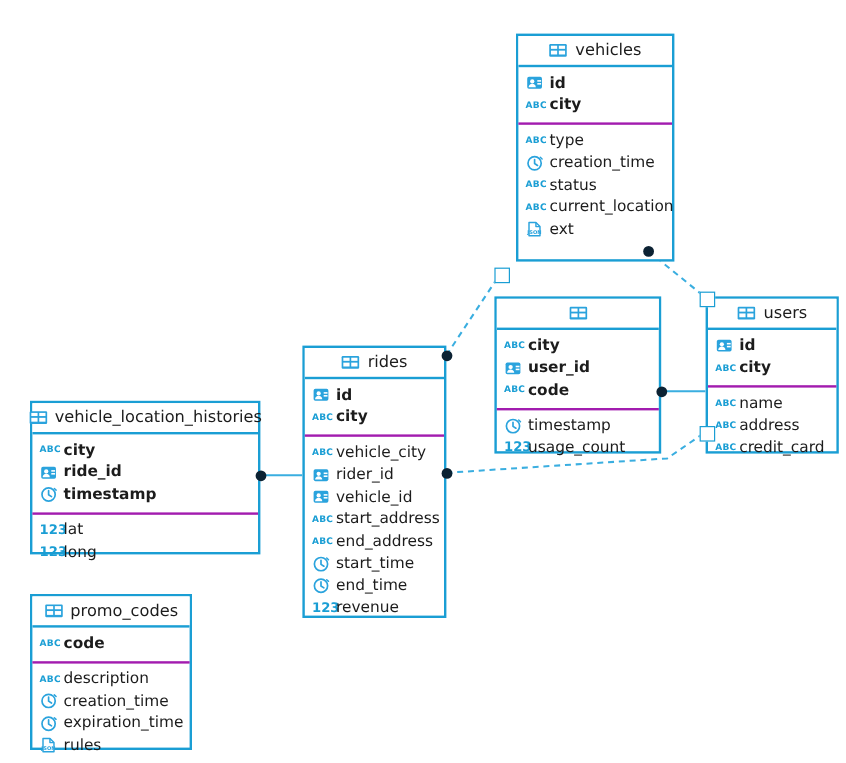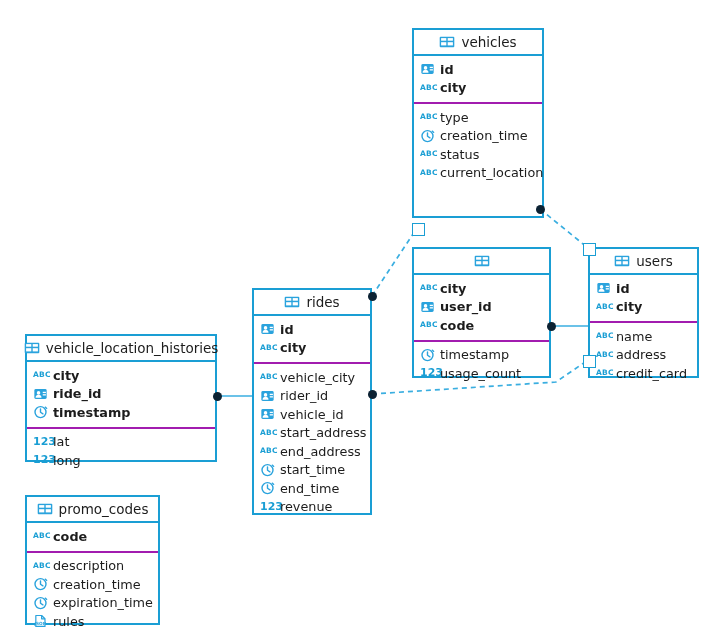--- a/index.html
+++ b/index.html
@@ -61,21 +61,21 @@
 <body>
 
 <div id="canvas">
   <svg id="wires">
       <polyline points="217,396 252,396" fill="none" stroke="#3aaee0" stroke-width="1.7"></polyline>
       <polyline points="372,296 417,228" fill="none" stroke="#3aaee0" stroke-width="1.7" stroke-dasharray="5,4"></polyline>
       <polyline points="372,394 556,382 588,360" fill="none" stroke="#3aaee0" stroke-width="1.7" stroke-dasharray="5,4"></polyline>
       <polyline points="551,326 588,326" fill="none" stroke="#3aaee0" stroke-width="1.7"></polyline>
       <polyline points="540,209 588,248" fill="none" stroke="#3aaee0" stroke-width="1.7" stroke-dasharray="5,4"></polyline>
     </svg>
-<div class="table" style="left: 412px; top: 28px; width: 132px; height: 190px;">
+<div class="table" style="left: 430px; top: 28px; width: 132px; height: 190px;">
       <div class="thead">
         <svg class="hicon" viewBox="0 0 16 12">
           <rect x="0.7" y="0.7" width="14.6" height="10.6" rx="1" fill="#2aa3dd"></rect>
           <rect x="2.1" y="2.1" width="5.2" height="2.6" fill="#ffffff"></rect>
           <rect x="8.7" y="2.1" width="5.2" height="2.6" fill="#ffffff"></rect>
           <rect x="2.1" y="6.2" width="5.2" height="3.2" fill="#ffffff"></rect>
           <rect x="8.7" y="6.2" width="5.2" height="3.2" fill="#ffffff"></rect>
         </svg>
         <span class="tname">vehicles</span>
       </div>
@@ -108,20 +108,28 @@
           </svg>
           <span>creation_time</span>
         </div>
         <div class="row">
           <div class="ic ic-abc">ABC</div>
           <span>status</span>
         </div>
         <div class="row">
           <div class="ic ic-abc">ABC</div>
           <span>current_location</span>
+        </div>
+        <div class="row">
+          <svg class="ic" viewBox="0 0 16 15">
+            <path d="M3 1.6h6.2l3.6 3.5v8.2H3z" fill="#ffffff" stroke="#2aa3dd" stroke-width="1.3" stroke-linejoin="round"></path>
+            <path d="M9.2 1.6v3.6h3.6" fill="none" stroke="#2aa3dd" stroke-width="1.3" stroke-linejoin="round"></path>
+            <text x="7.9" y="11.9" text-anchor="middle" font-size="4.6" font-family="DejaVu Sans, sans-serif" font-weight="bold" fill="#2aa3dd">JSON</text>
+          </svg>
+          <span>ext</span>
         </div>
       </div>
     </div>
     <div class="table" style="left: 412px; top: 247px; width: 139px; height: 131px;">
       <div class="thead">
         <svg class="hicon" viewBox="0 0 16 12">
           <rect x="0.7" y="0.7" width="14.6" height="10.6" rx="1" fill="#2aa3dd"></rect>
           <rect x="2.1" y="2.1" width="5.2" height="2.6" fill="#ffffff"></rect>
           <rect x="8.7" y="2.1" width="5.2" height="2.6" fill="#ffffff"></rect>
           <rect x="2.1" y="6.2" width="5.2" height="3.2" fill="#ffffff"></rect>

